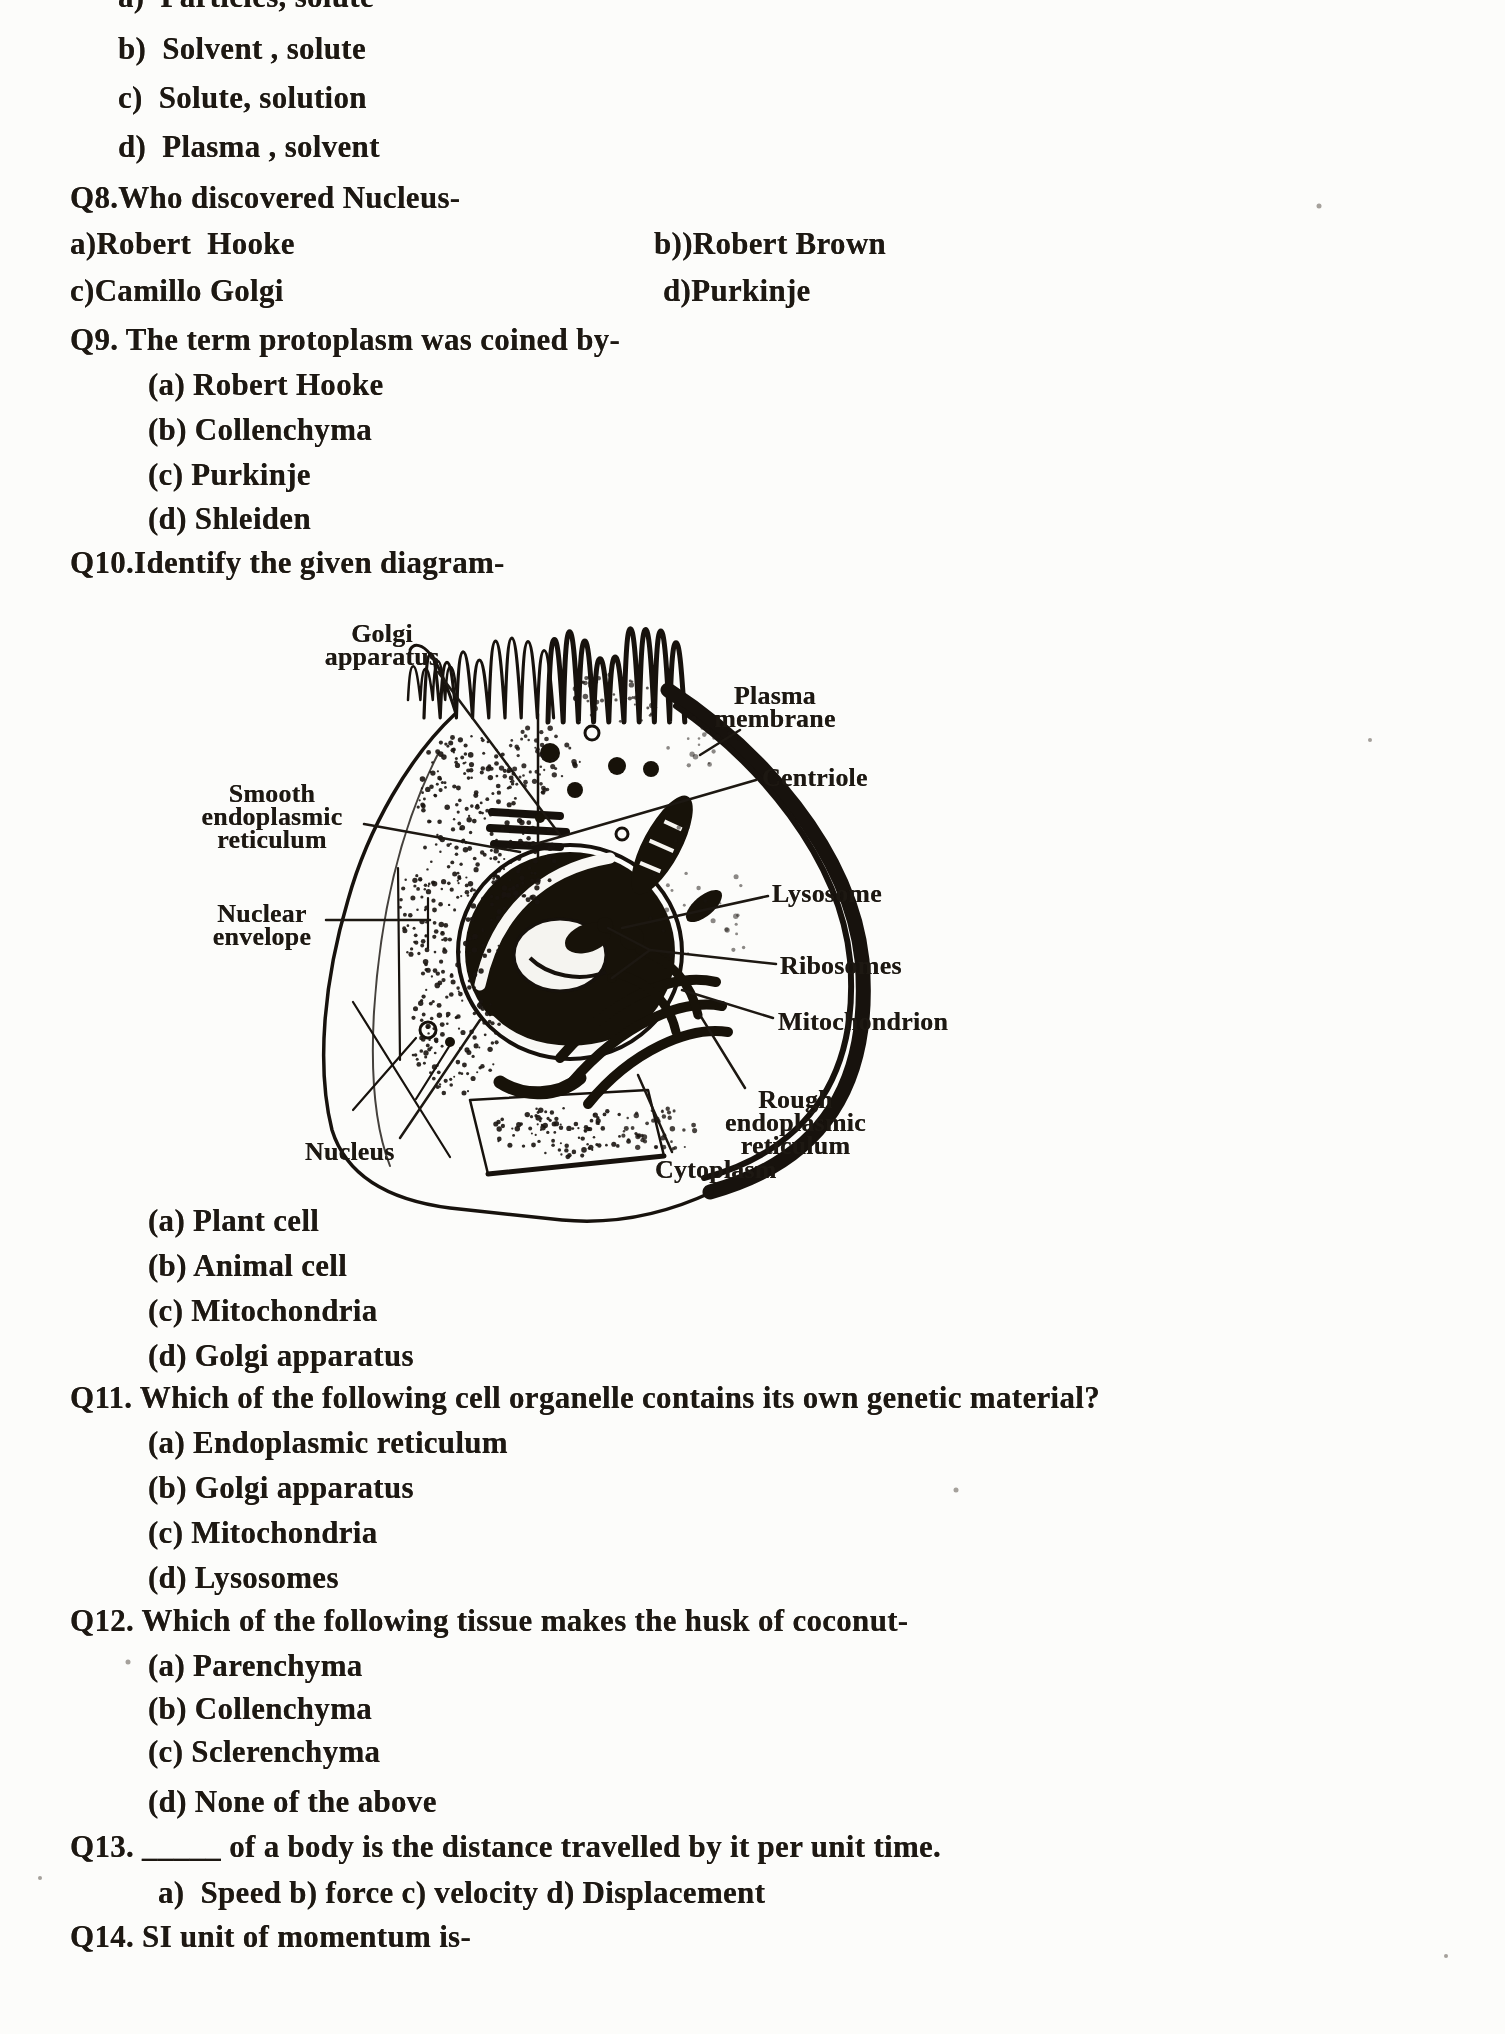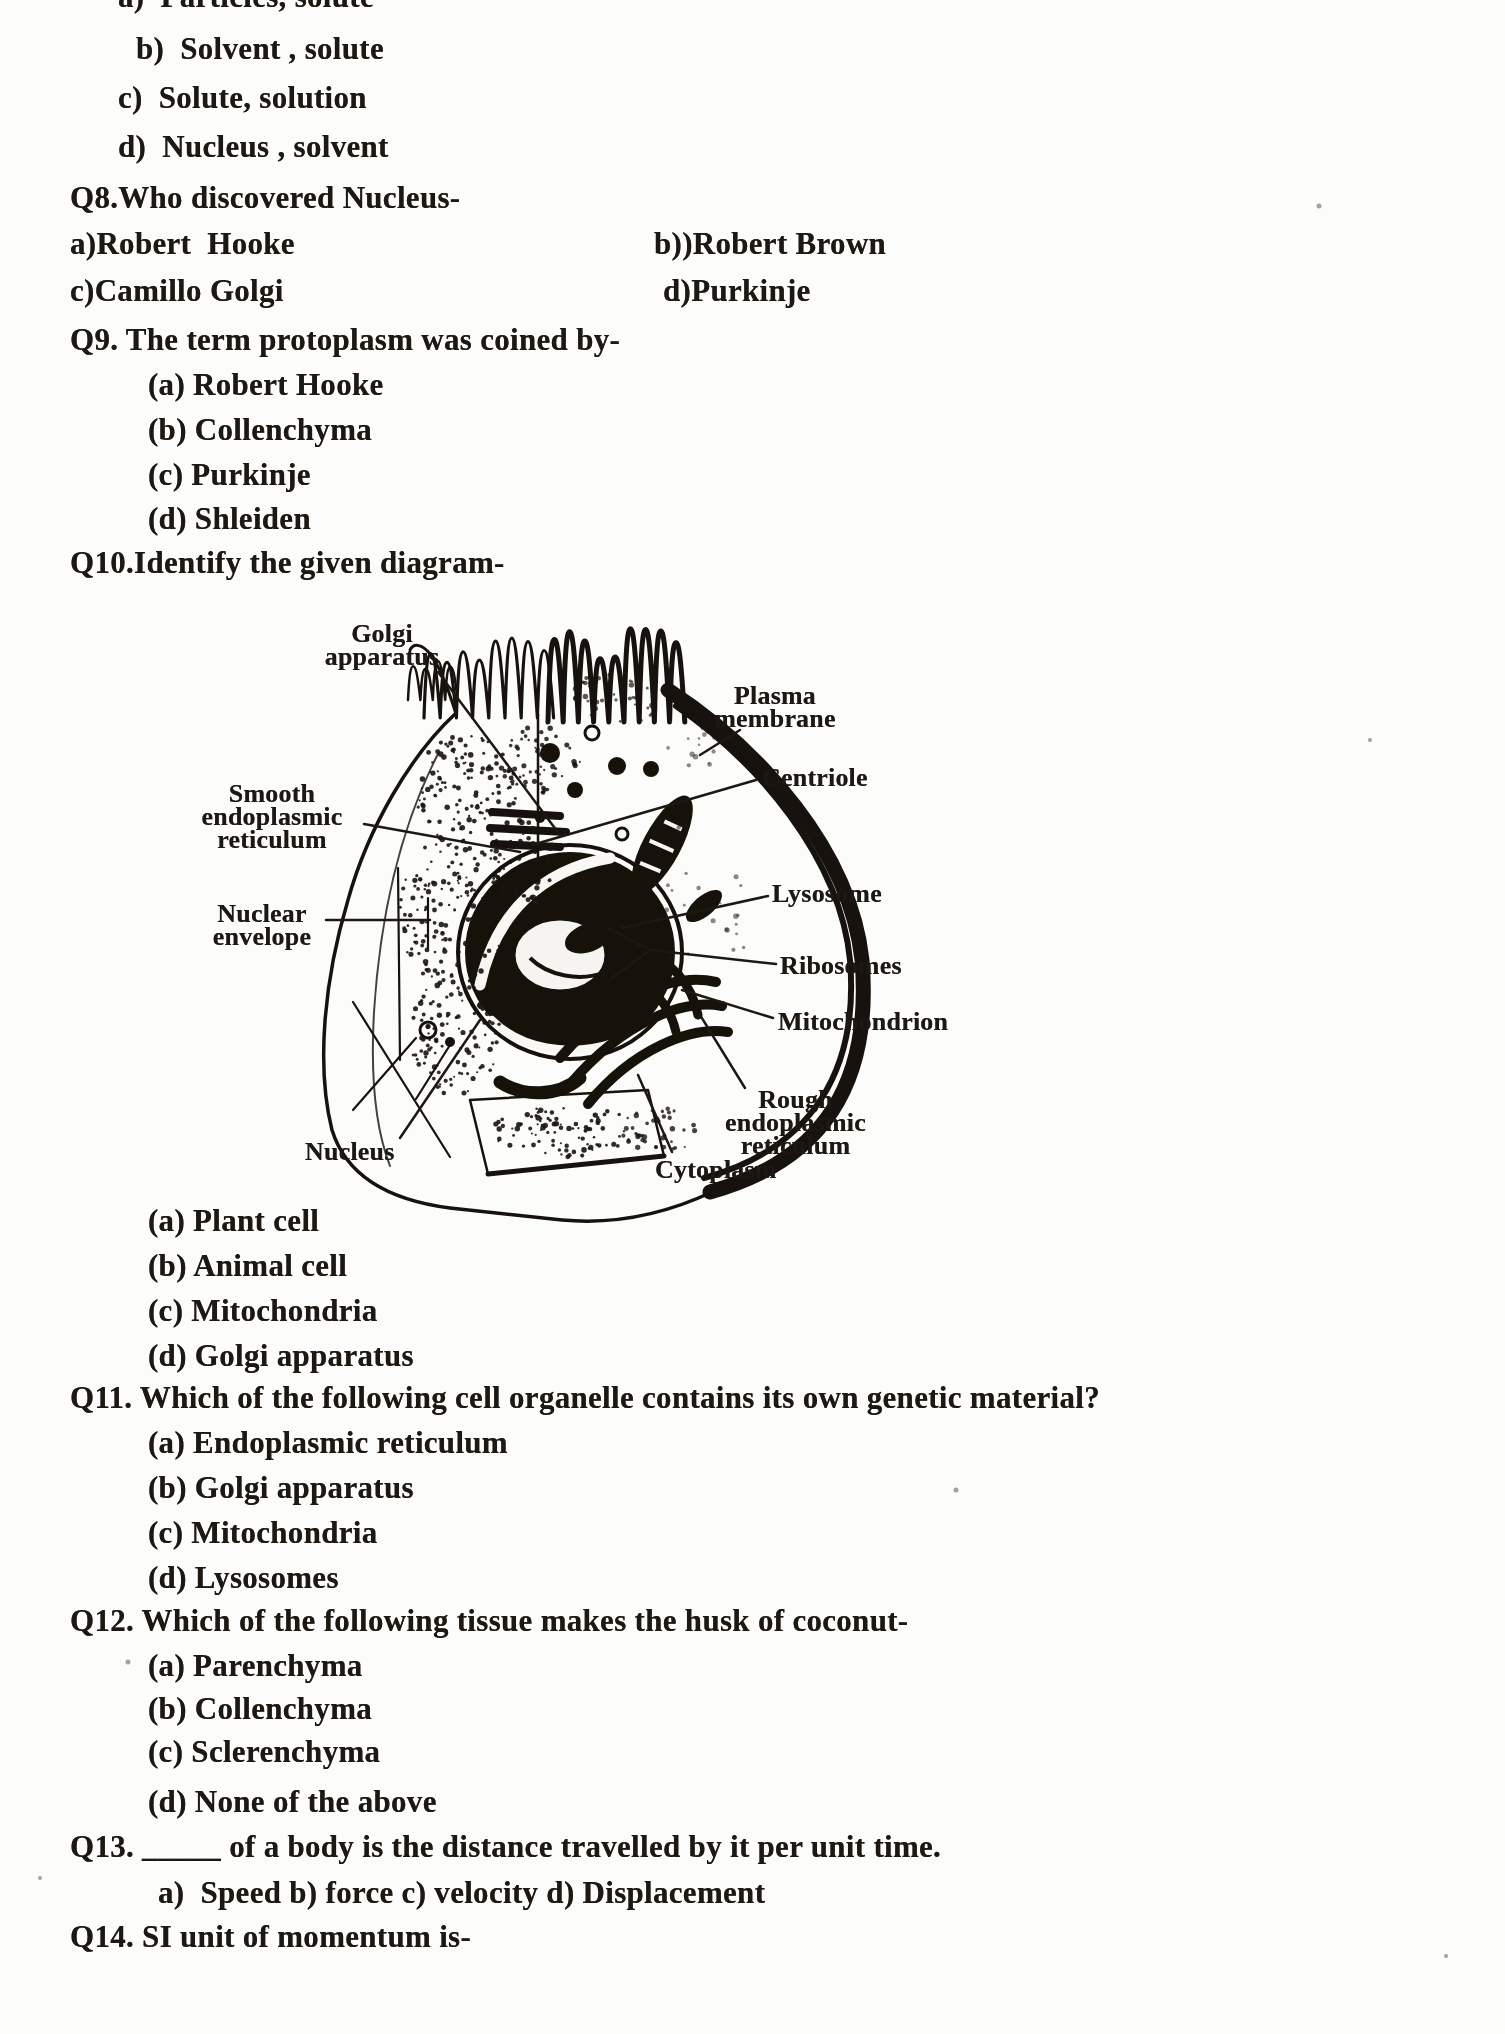--- a/index.html
+++ b/index.html
@@ -21,23 +21,23 @@
   }
   .c{text-align:center;}
   #cell-svg{position:absolute;left:0;top:0;}
 </style>
 </head>
 <body>
 
 <div class="page">
 
   <div class="tl" style="left:118px;top:-22px">a)  Particles, solute</div>
-  <div class="tl" style="left:136px;top:30px">b)  Solvent , solute</div>
+  <div class="tl" style="left:118px;top:30px">b)  Solvent , solute</div>
   <div class="tl" style="left:118px;top:79px">c)  Solute, solution</div>
-  <div class="tl" style="left:118px;top:128px">d)  Nucleus , solvent</div>
+  <div class="tl" style="left:118px;top:128px">d)  Plasma , solvent</div>
 
   <div class="tl" style="left:70px;top:179px">Q8.Who discovered Nucleus-</div>
   <div class="tl" style="left:70px;top:225px">a)Robert  Hooke</div>
   <div class="tl" style="left:654px;top:225px">b))Robert Brown</div>
   <div class="tl" style="left:70px;top:272px">c)Camillo Golgi</div>
   <div class="tl" style="left:663px;top:272px">d)Purkinje</div>
 
   <div class="tl" style="left:70px;top:321px">Q9. The term protoplasm was coined by-</div>
   <div class="tl" style="left:148px;top:366px">(a) Robert Hooke</div>
   <div class="tl" style="left:148px;top:411px">(b) Collenchyma</div>

